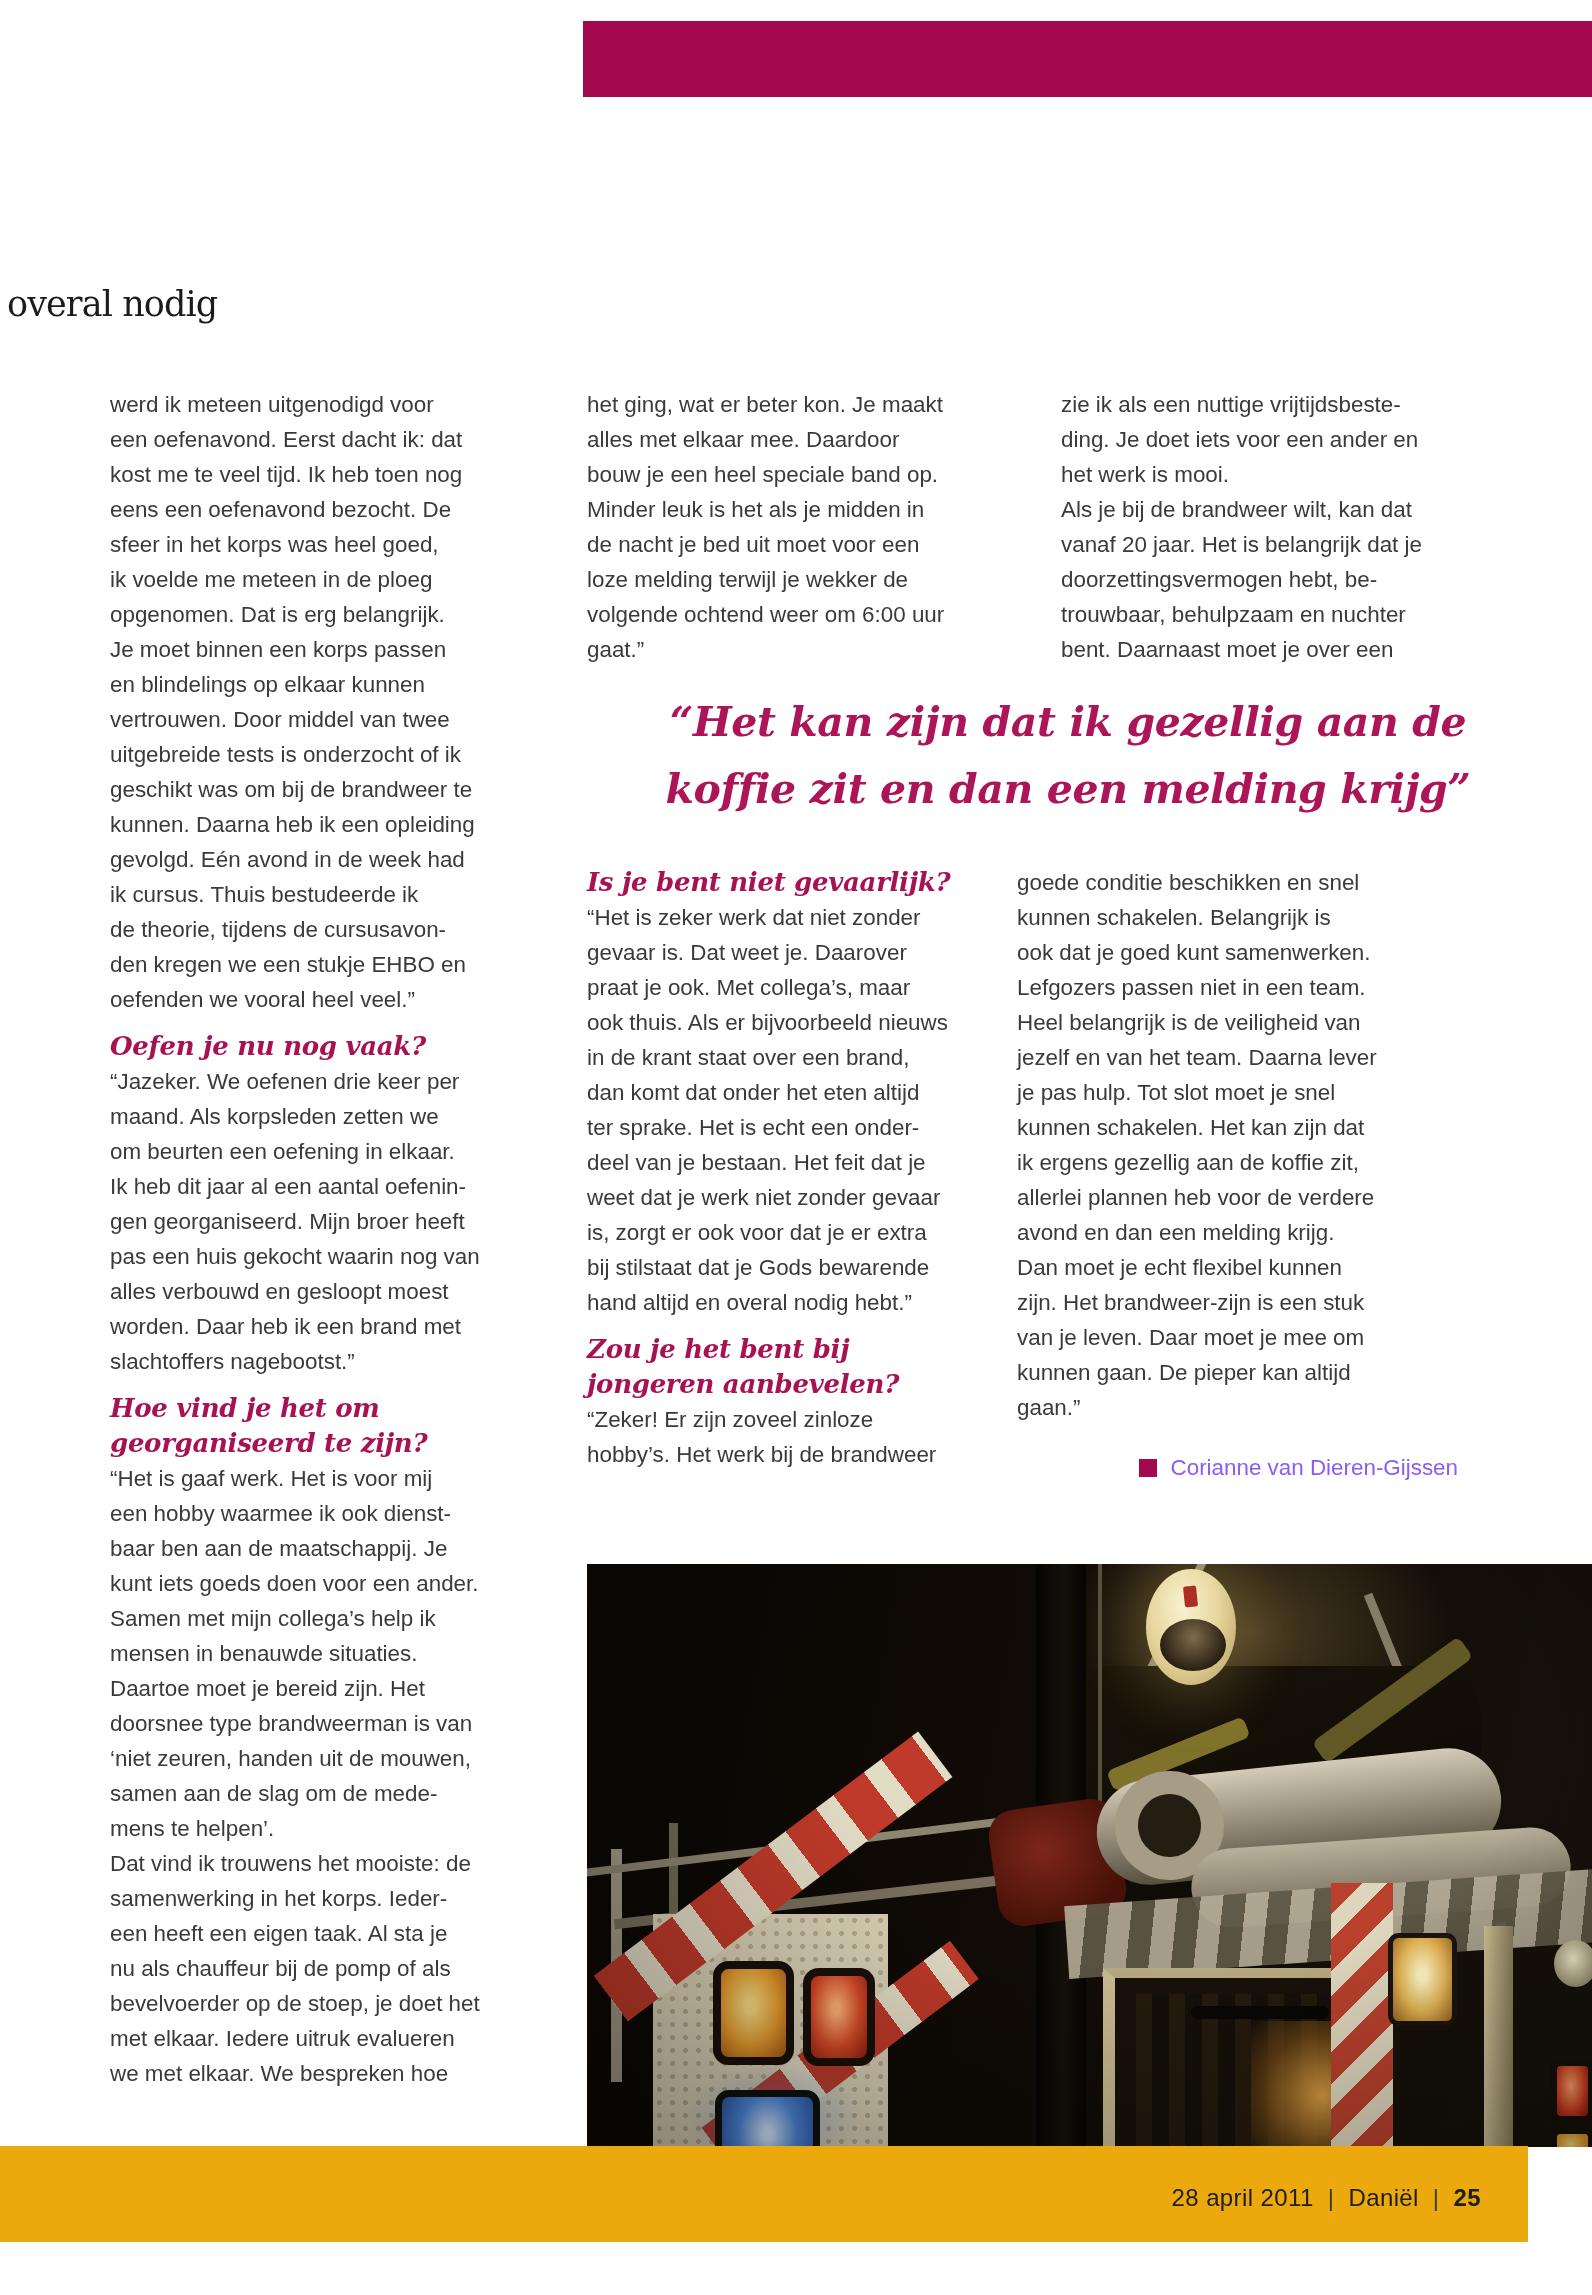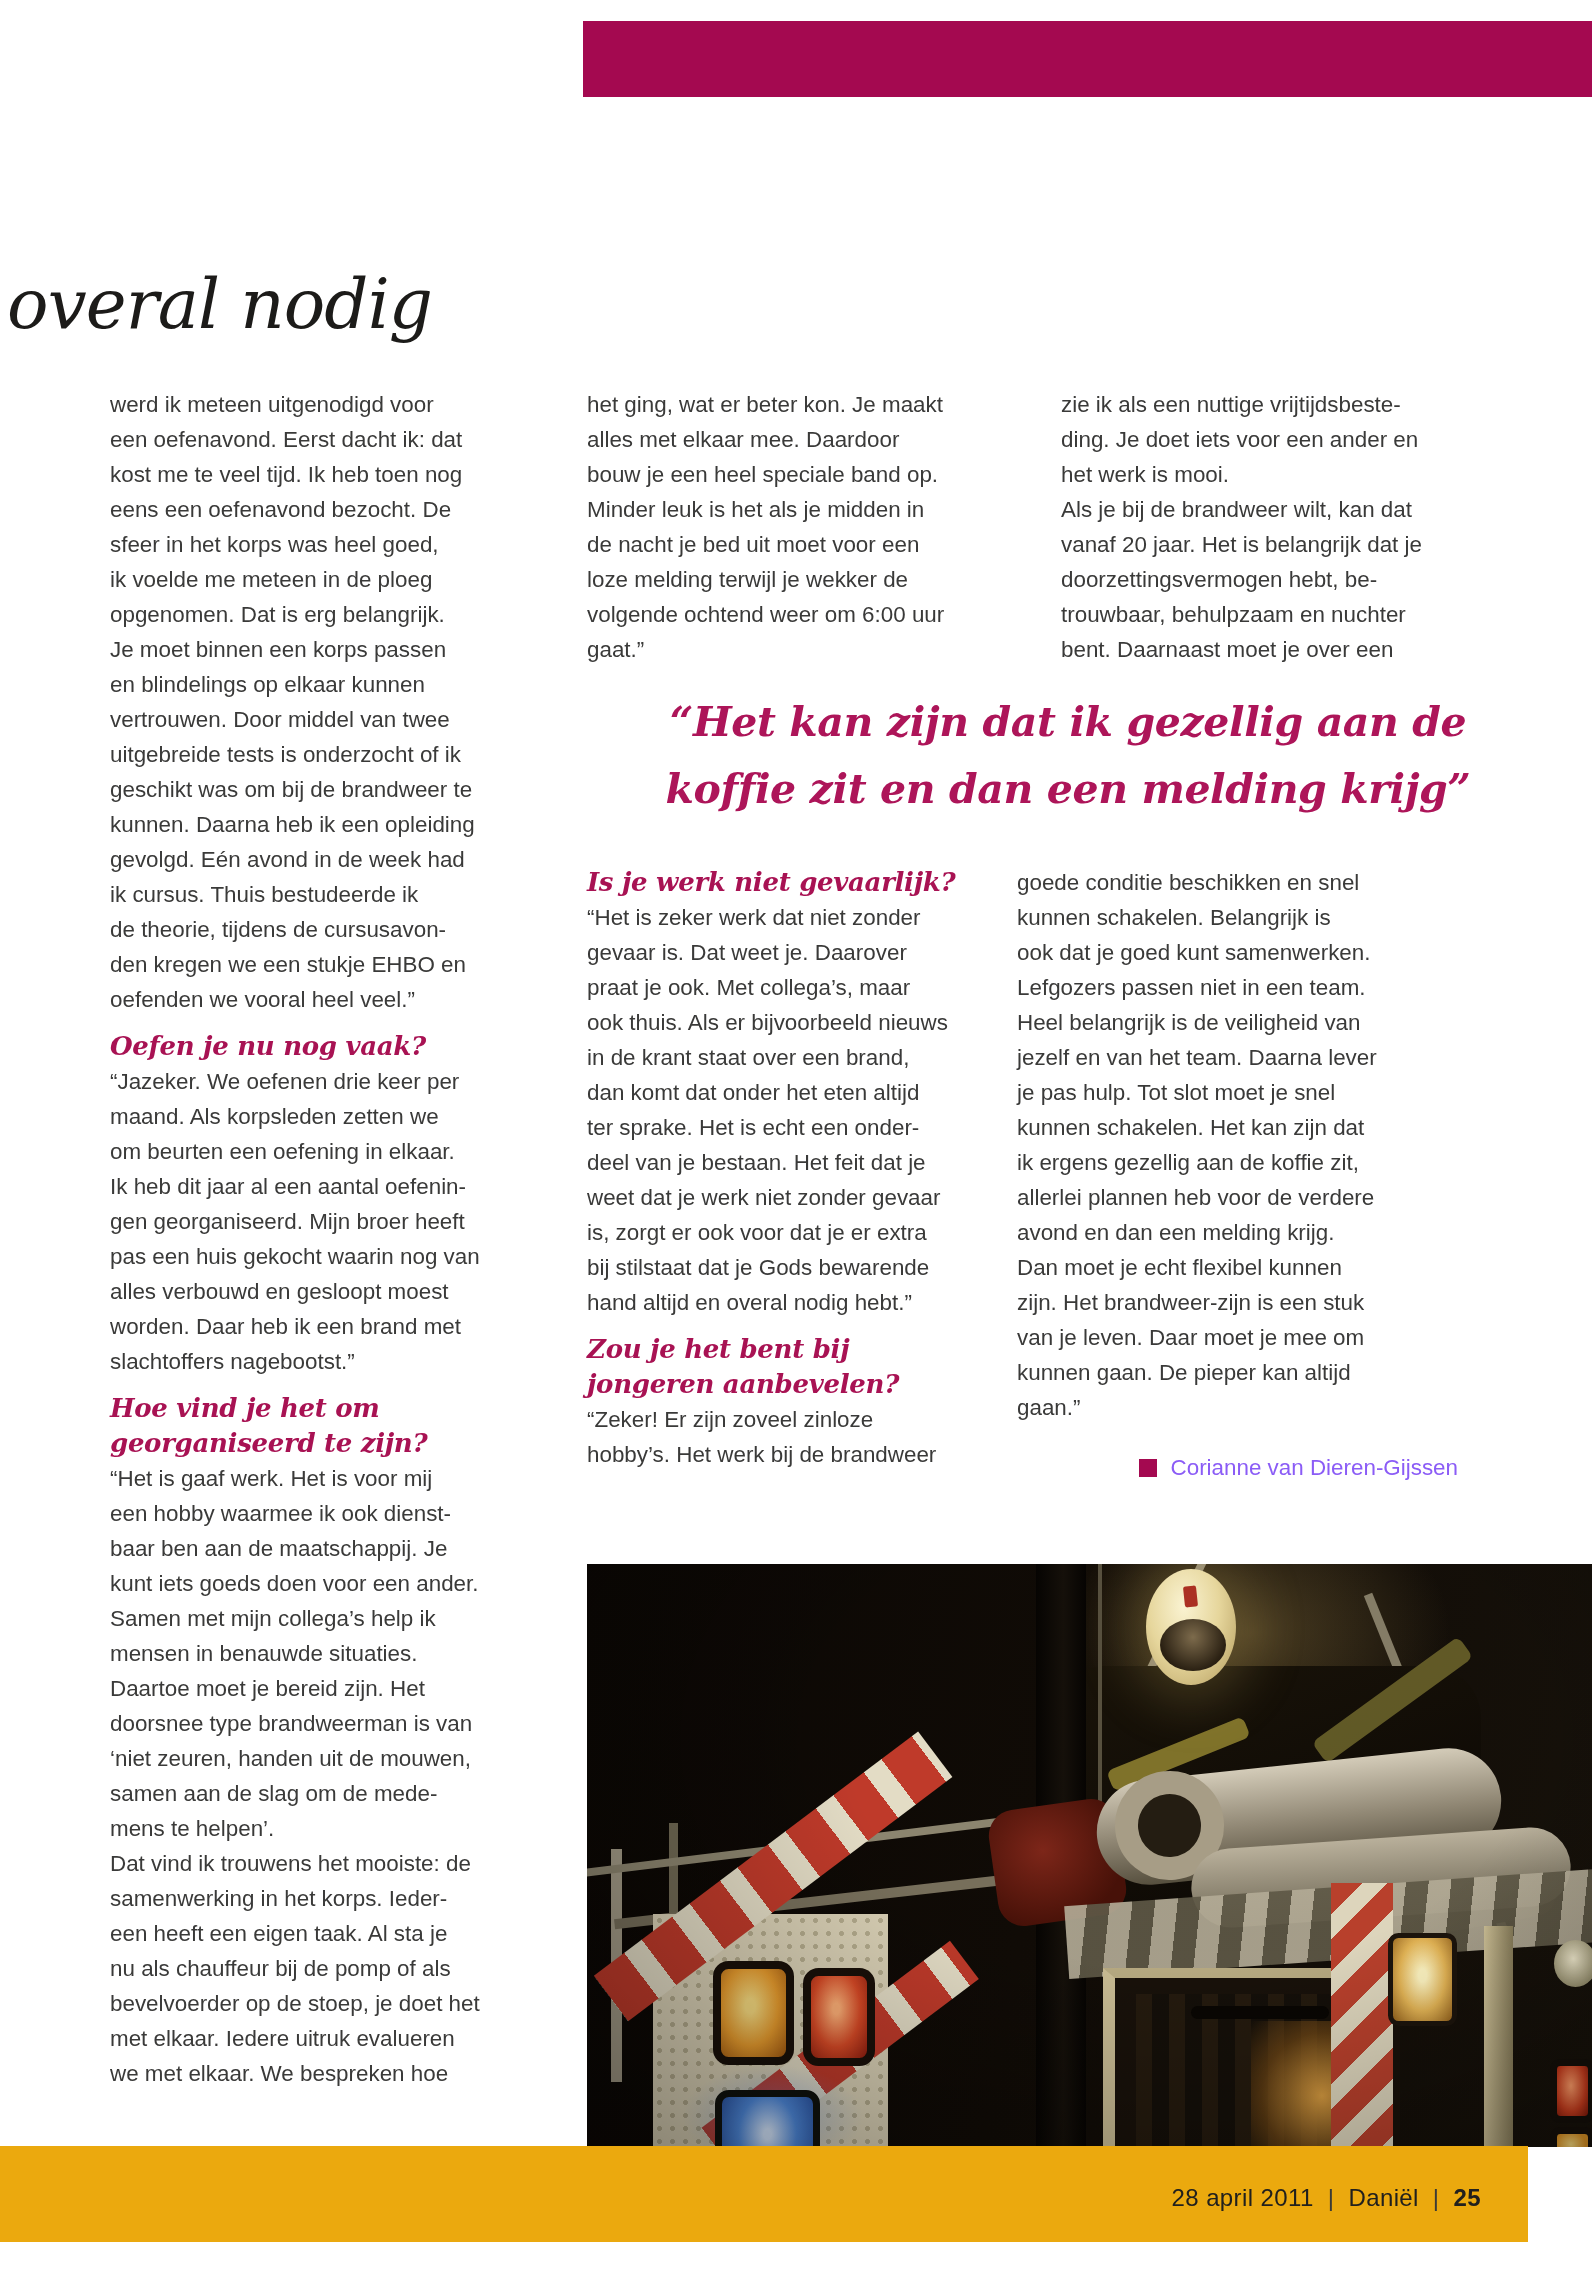--- a/index.html
+++ b/index.html
@@ -8,22 +8,22 @@
     background:#ffffff;
     font-family:"Liberation Sans", sans-serif;
   }
 
   
   .top-bar{position:absolute;left:583px;top:21px;width:1010px;height:76px;background:#a40950;}
 
   
   .page-title{
     position:absolute;left:7px;top:274px;margin:0;
-    font-family:"DejaVu Serif", serif;font-style:italic;font-weight:normal;
-    font-size:69px;line-height:60px;letter-spacing:-0.9px;color:#1c1b19;
+    font-family:"DejaVu Serif", serif;font-weight:normal;
+    font-size:35px;line-height:60px;letter-spacing:-0.9px;color:#1c1b19;
   }
 
   
   .bodycol{position:absolute;width:453px;color:#3a3a39;font-size:22.4px;line-height:35px;}
   .bodycol p{margin:0;white-space:pre-line;}
   .bodycol h3{
     margin:12px 0 0 0;font-family:"DejaVu Serif", serif;font-style:italic;font-weight:bold;
     font-size:26px;line-height:35px;color:#a81253;white-space:pre-line;letter-spacing:-0.3px;
   }
   .bodycol h3.first{margin-top:0;}
@@ -161,21 +161,21 @@
 de nacht je bed uit moet voor een
 loze melding terwijl je wekker de
 volgende ochtend weer om 6:00 uur
 gaat.”</p>
 </section>
 
 <div class="pullquote">“Het kan zijn dat ik gezellig aan de
 koffie zit en dan een melding krijg”</div>
 
 <section class="bodycol col2b">
-  <h3 class="first">Is je werk niet gevaarlijk?</h3>
+  <h3 class="first">Is je bent niet gevaarlijk?</h3>
   <p>“Het is zeker werk dat niet zonder
 gevaar is. Dat weet je. Daarover
 praat je ook. Met collega’s, maar
 ook thuis. Als er bijvoorbeeld nieuws
 in de krant staat over een brand,
 dan komt dat onder het eten altijd
 ter sprake. Het is echt een onder-
 deel van je bestaan. Het feit dat je
 weet dat je werk niet zonder gevaar
 is, zorgt er ook voor dat je er extra

